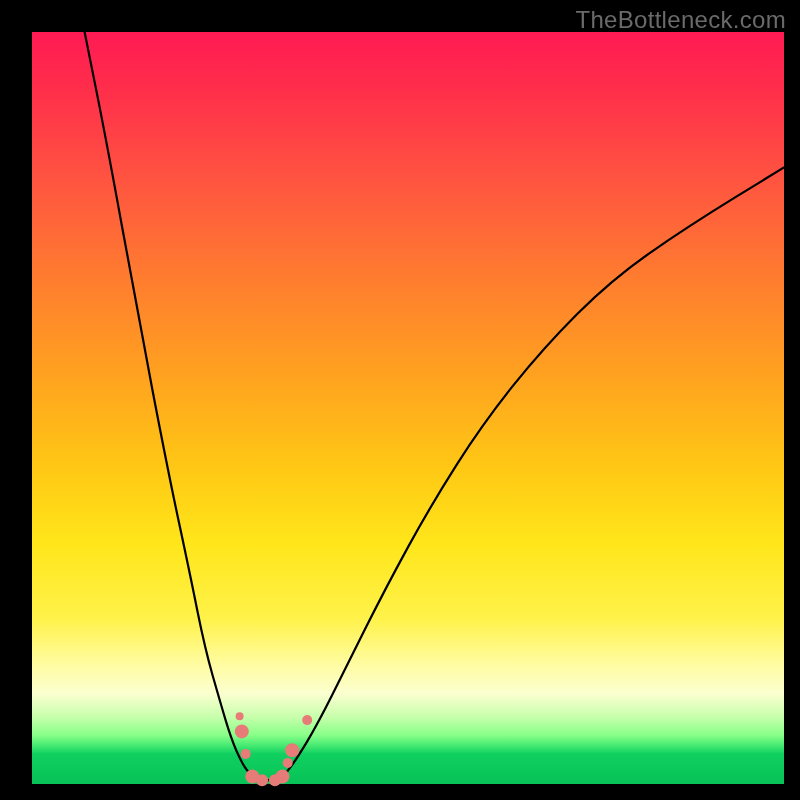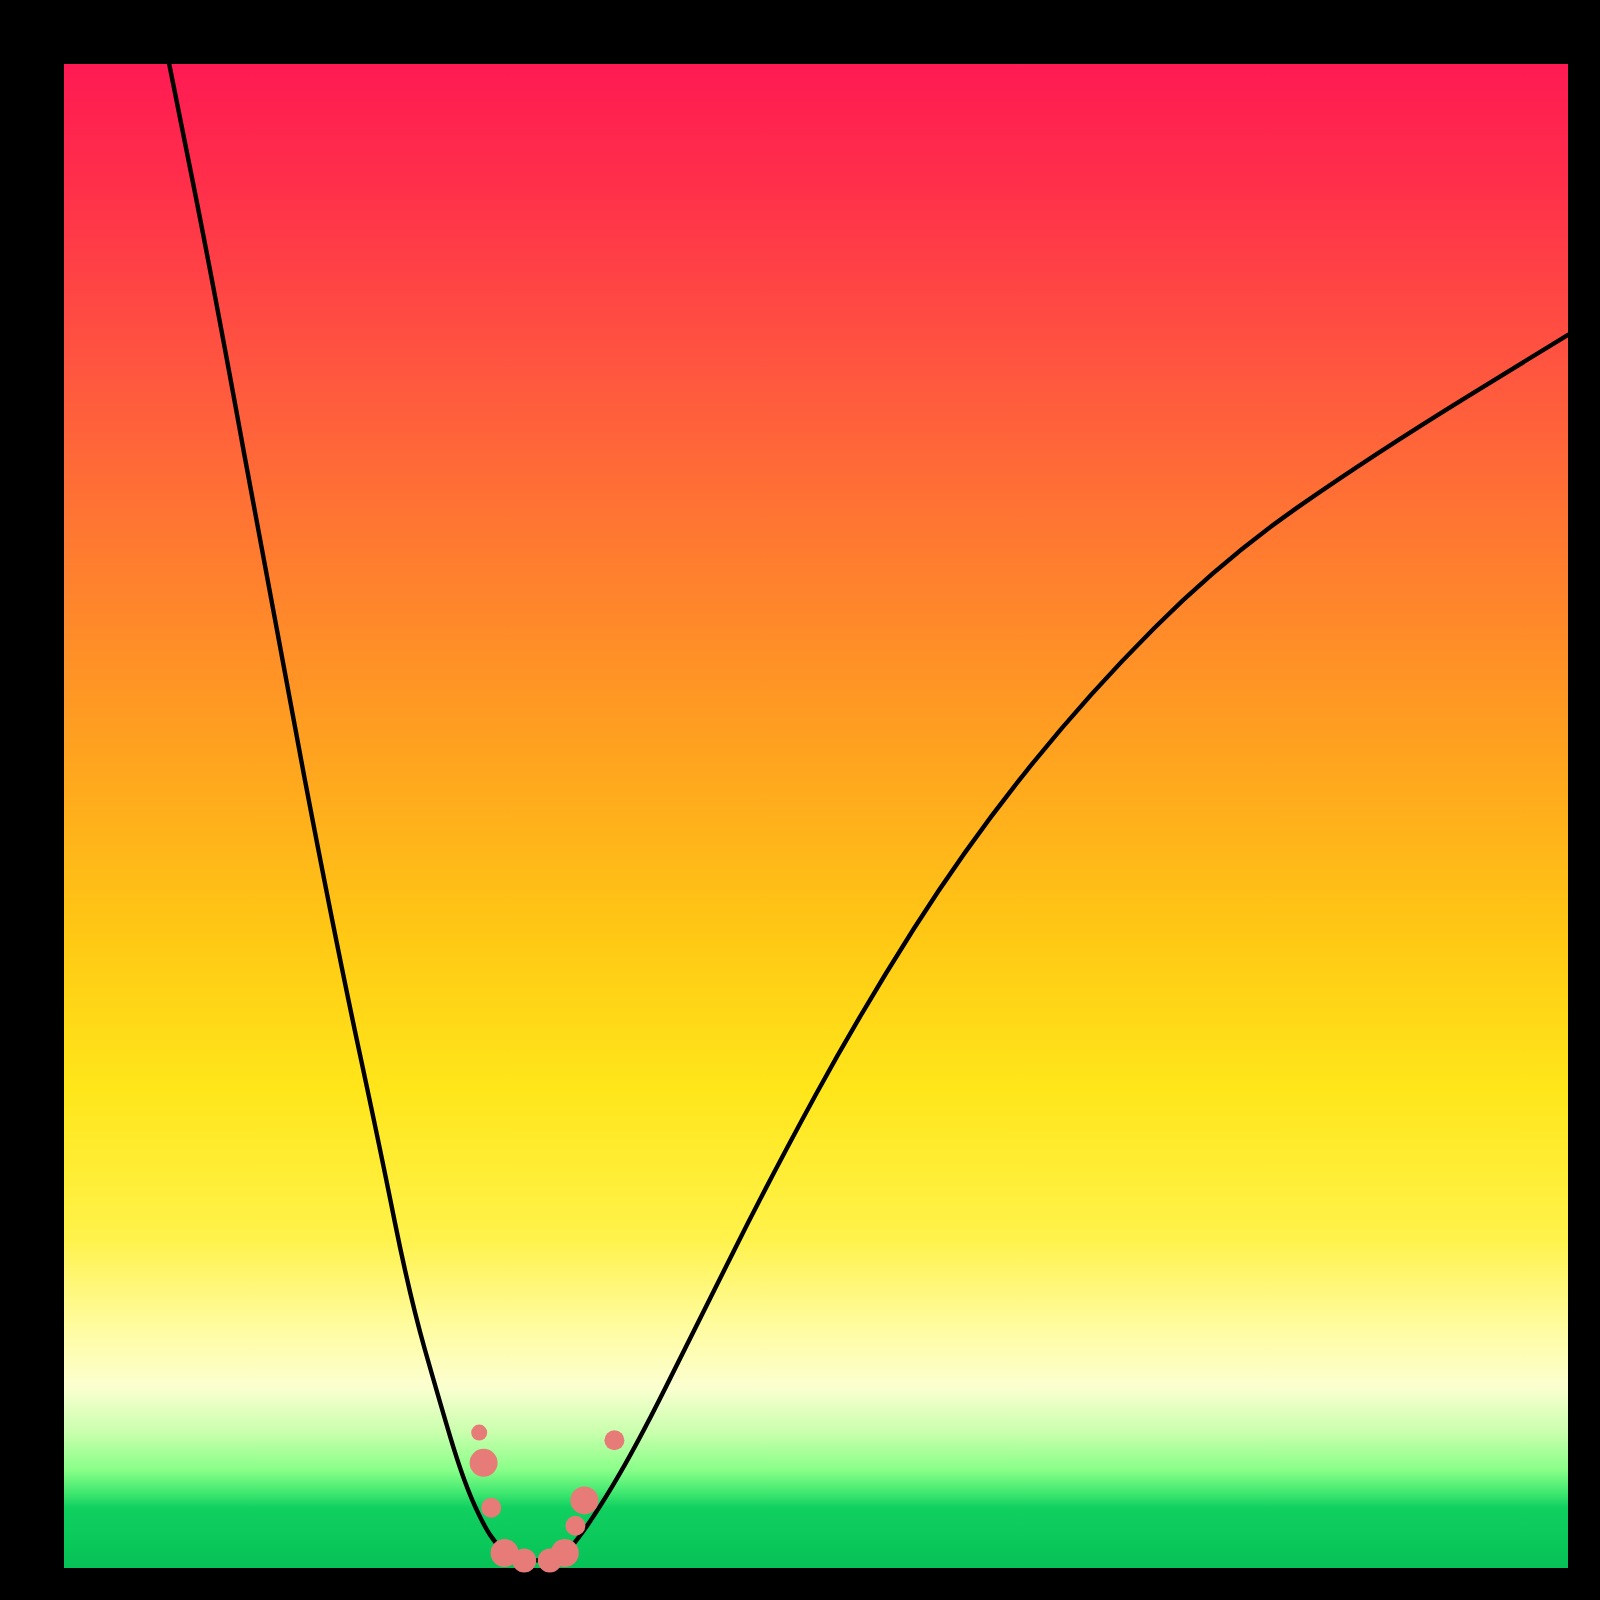--- a/index.html
+++ b/index.html
@@ -90,13 +90,14 @@
           <circle class="marker" cx="220.3" cy="744.5" r="7"></circle>
           <circle class="marker" cx="230.1" cy="748.2" r="6"></circle>
           <circle class="marker" cx="242.9" cy="748.2" r="6"></circle>
           <circle class="marker" cx="250.4" cy="744.5" r="7"></circle>
           <circle class="marker" cx="255.7" cy="730.9" r="5"></circle>
           <circle class="marker" cx="260.2" cy="718.2" r="7"></circle>
           <circle class="marker" cx="275.2" cy="688.1" r="5"></circle>
         </g>
     </svg>
   </div>
+  <div class="watermark">TheBottleneck.com</div>
 </div>
 
 </body></html>

